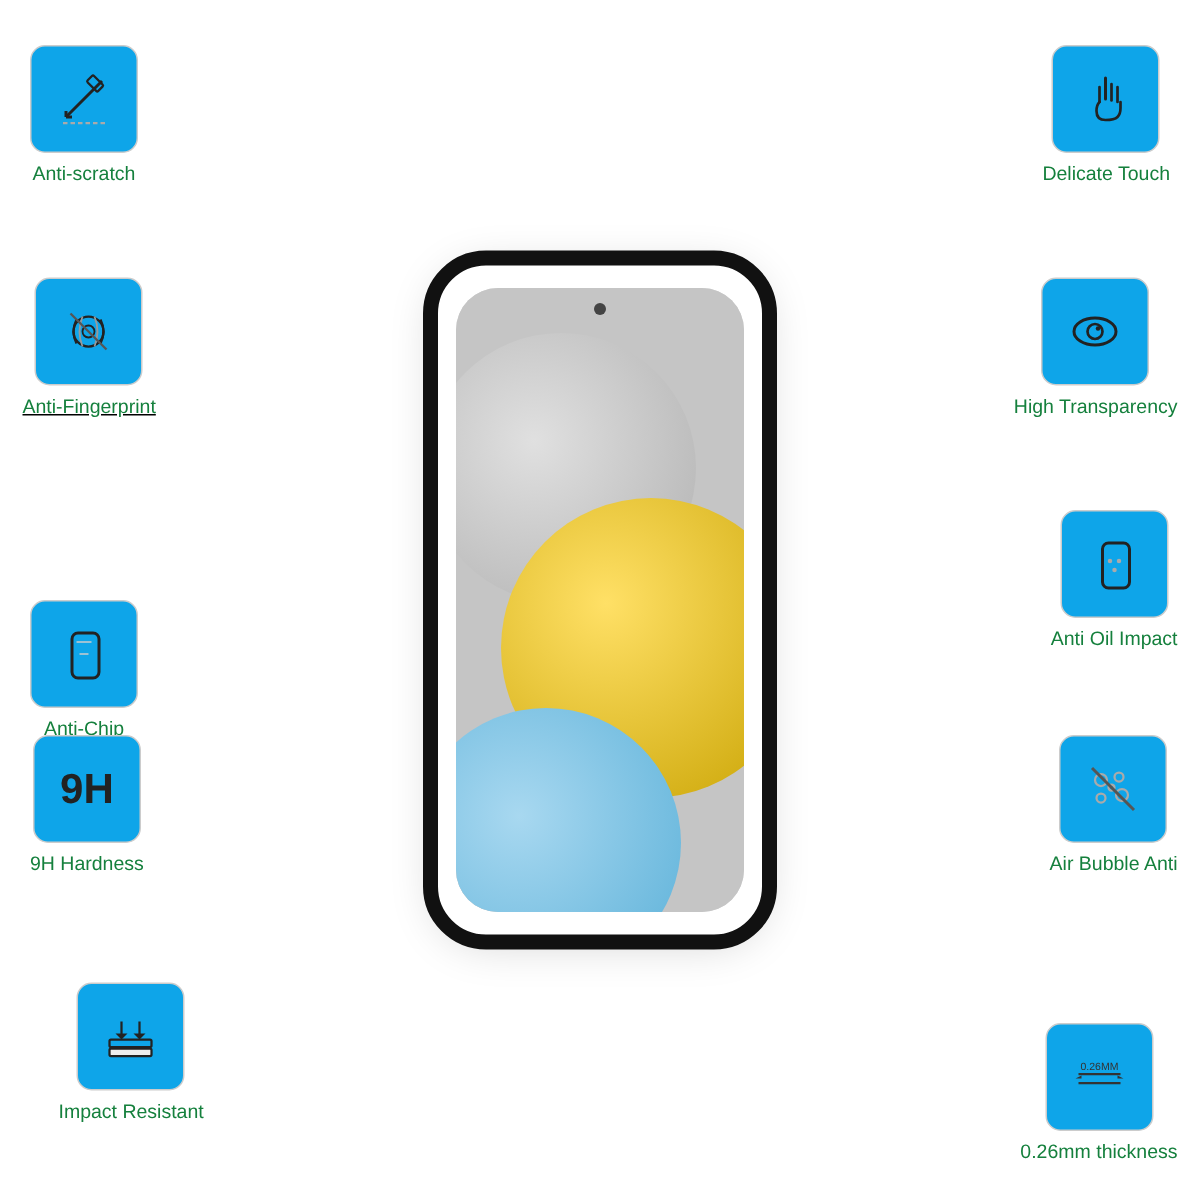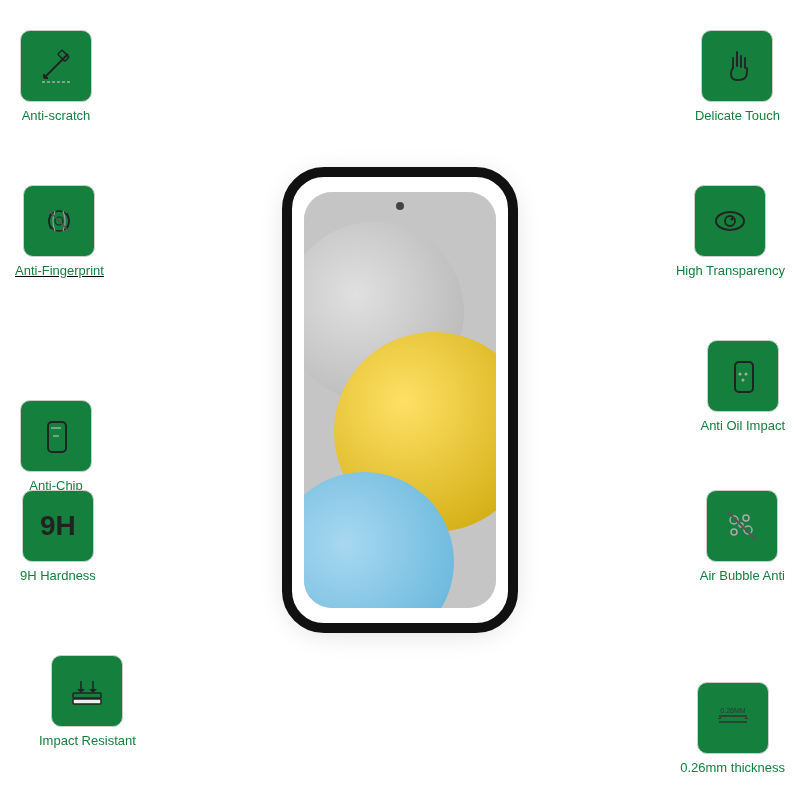--- a/index.html
+++ b/index.html
@@ -127,21 +127,21 @@
     }
 
     .icon-box {
       width: 72px;
       height: 72px;
       border: 1.5px solid #ccc;
       border-radius: 10px;
       display: flex;
       align-items: center;
       justify-content: center;
-      background: #15803d;
+      background: #0ea5e9;
     }
 
     .icon-box svg {
       width: 44px;
       height: 44px;
     }
 
     .feature-label {
       font-size: 13px;
       color: #15803d;

